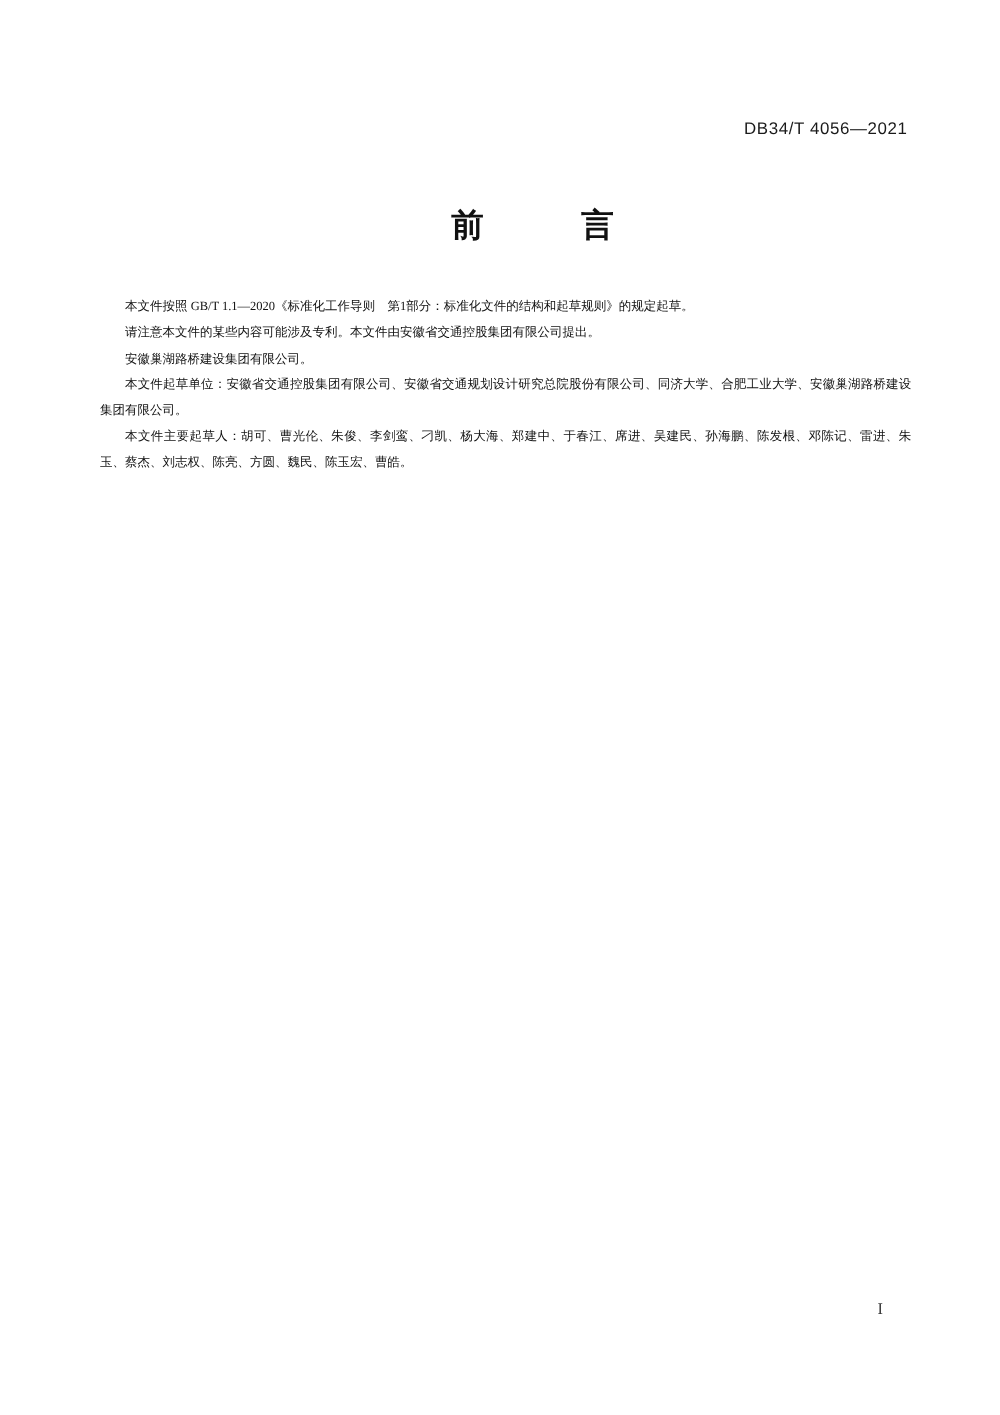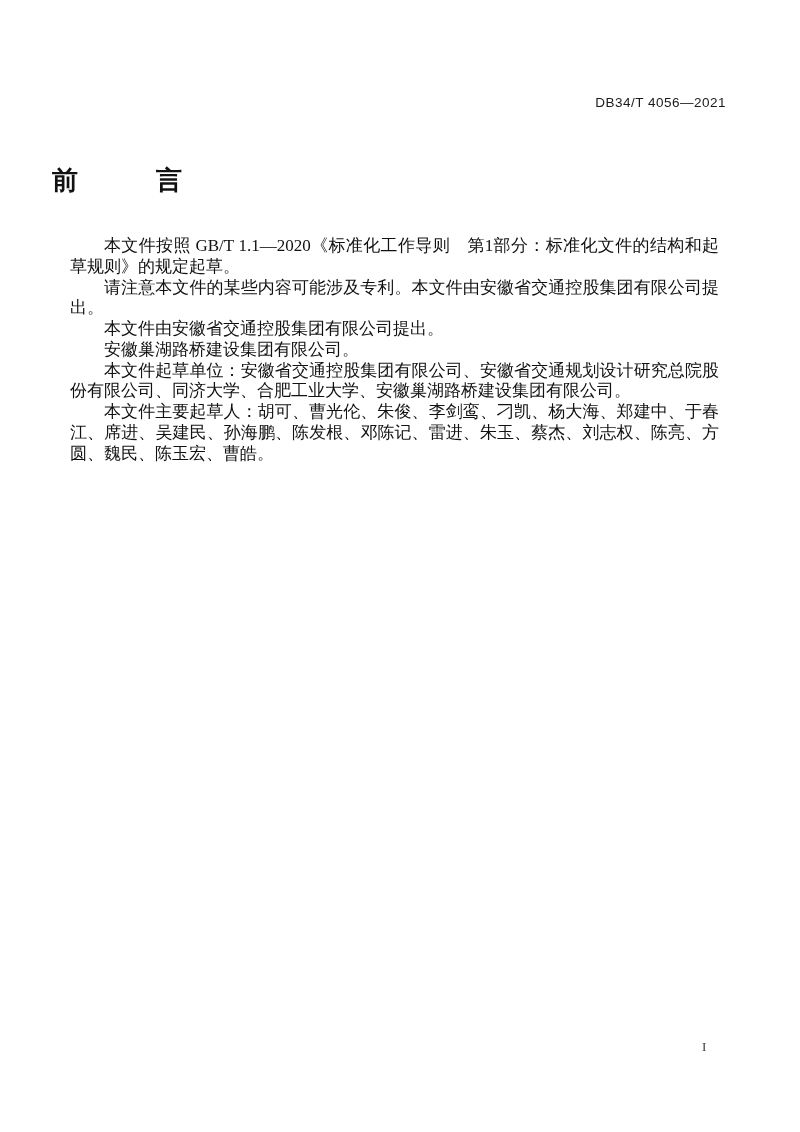--- a/index.html
+++ b/index.html
@@ -26,34 +26,34 @@
     color: #1a1a1a;
     white-space: nowrap;
   }
   .title {
     position: absolute;
     top: 167px;
     left: 0;
     right: 0;
     margin: 0;
     padding-left: 52px; 
-    text-align: left;
+    text-align: center;
     font-family: "Liberation Sans", "DejaVu Sans", sans-serif;
     font-weight: bold;
     font-size: 26px;
     line-height: 26px;
     color: #111111;
     white-space: pre; 
   }
   .content {
     position: absolute;
     top: 236px;
-    left: 70px;
+    left: 80px;
     width: 649px;
-    font-size: 17px;
+    font-size: 10px;
     line-height: 20.75px;
     text-align: justify;
     text-justify: inter-ideograph;
     color: #111111;
   }
   .content p {
     margin: 0;
     padding: 0;
     text-indent: 2em;
   }
@@ -71,21 +71,20 @@
 
 <div class="page">
 
   <div class="doc-number">DB34/T 4056—2021</div>
 
   <h1 class="title">前　　　言</h1>
 
   <div class="content">
     <p>本文件按照 GB/T 1.1—2020《标准化工作导则　第1部分：标准化文件的结构和起草规则》的规定起草。</p>
     <p>请注意本文件的某些内容可能涉及专利。本文件由安徽省交通控股集团有限公司提出。</p>
-    <p>本文件由安徽省交通控股集团有限公司提出。</p>
     <p>安徽巢湖路桥建设集团有限公司。</p>
     <p>本文件起草单位：安徽省交通控股集团有限公司、安徽省交通规划设计研究总院股份有限公司、同济大学、合肥工业大学、安徽巢湖路桥建设集团有限公司。</p>
     <p>本文件主要起草人：胡可、曹光伦、朱俊、李剑鸾、刁凯、杨大海、郑建中、于春江、席进、吴建民、孙海鹏、陈发根、邓陈记、雷进、朱玉、蔡杰、刘志权、陈亮、方圆、魏民、陈玉宏、曹皓。</p>
   </div>
 
   <div class="page-number">I</div>
 
 </div>
 
 </body></html>

